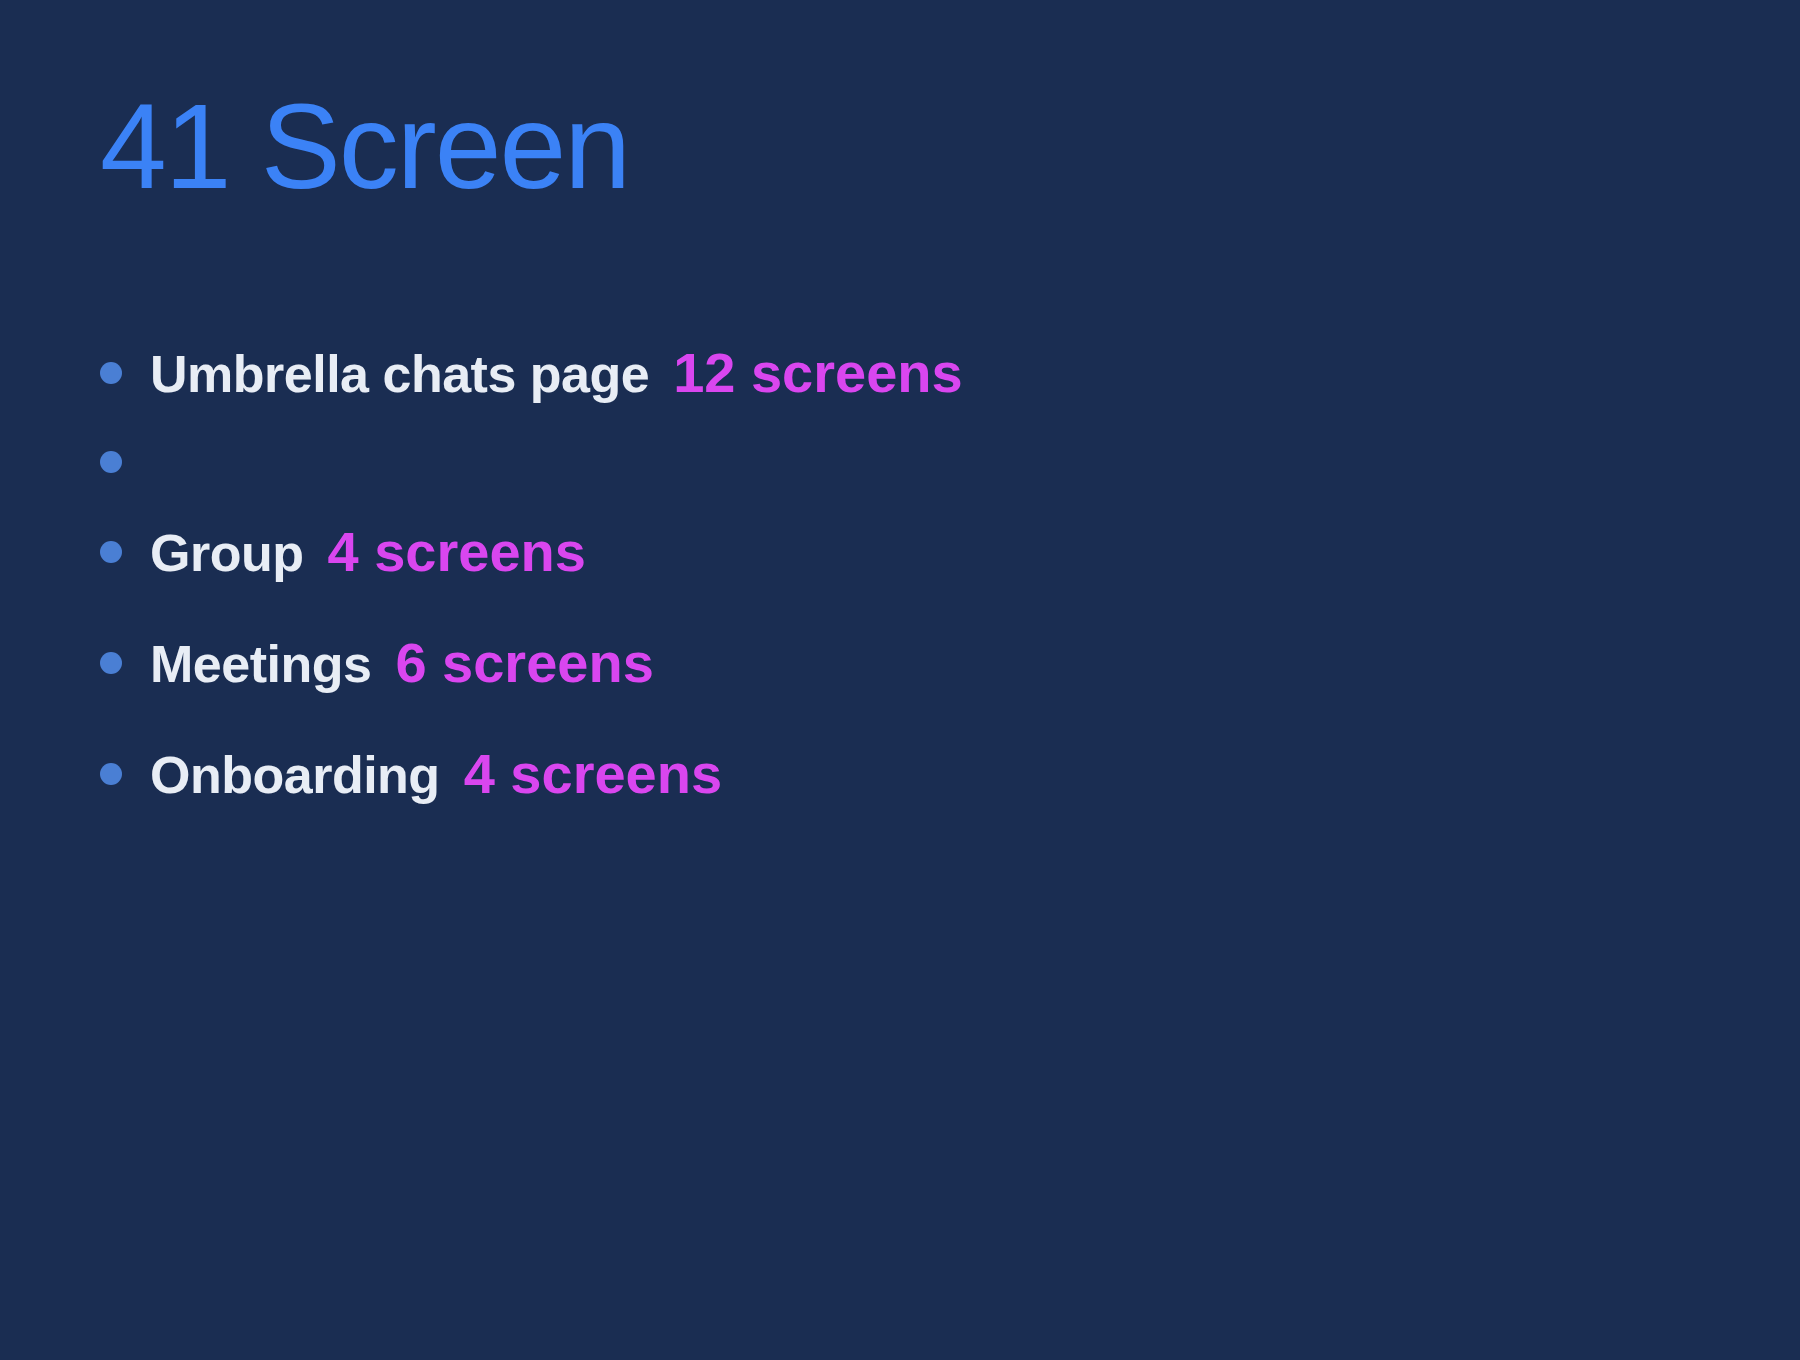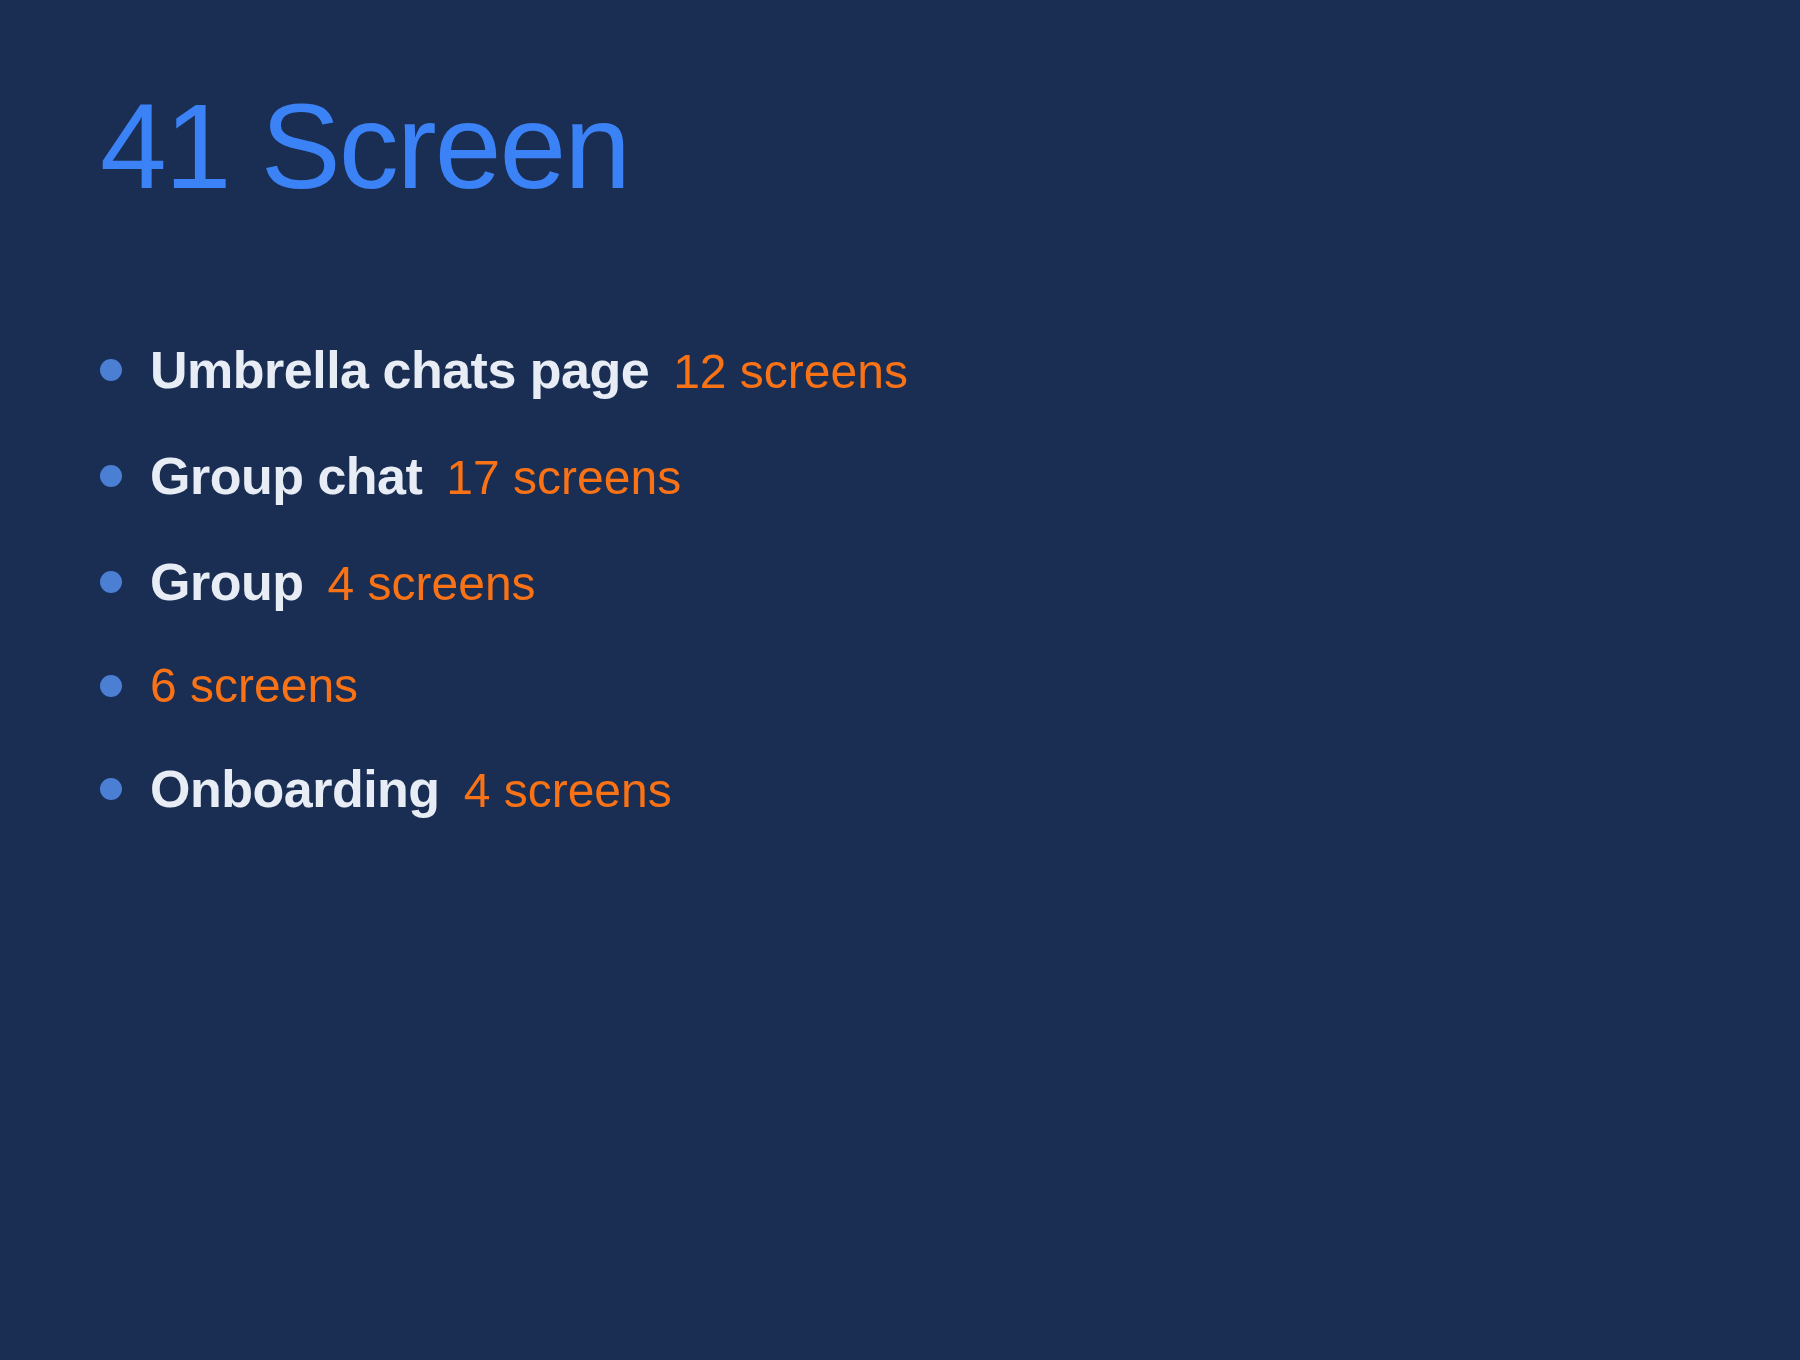--- a/index.html
+++ b/index.html
@@ -64,56 +64,53 @@
     }
 
     .item-label {
       font-size: 52px;
       font-weight: 700;
       color: #e8edf5;
       letter-spacing: -0.5px;
     }
 
     .item-count {
-      font-size: 48px;
-      font-weight: 400;
-      color: #f97316;
+      font-size: 56px;
+      font-weight: 700;
+      color: #d946ef;
     }
   </style>
 </head>
 <body>
 
 <div class="page-container">
   <h1 class="page-title">41 Screen</h1>
 
   <ul class="items-list" id="items-list">
   <li class="list-item">
       <span class="bullet"></span>
       <div class="item-content">
         <span class="item-label">Umbrella chats page</span>
         <span class="item-count">12 screens</span>
       </div>
     </li>
       <li class="list-item">
       <span class="bullet"></span>
-      <div class="item-content">
-        <span class="item-label">Group chat</span>
-        <span class="item-count">17 screens</span>
-      </div>
     </li>
       <li class="list-item">
       <span class="bullet"></span>
       <div class="item-content">
         <span class="item-label">Group</span>
         <span class="item-count">4 screens</span>
       </div>
     </li>
       <li class="list-item">
       <span class="bullet"></span>
       <div class="item-content">
+        <span class="item-label">Meetings</span>
         <span class="item-count">6 screens</span>
       </div>
     </li>
       <li class="list-item">
       <span class="bullet"></span>
       <div class="item-content">
         <span class="item-label">Onboarding</span>
         <span class="item-count">4 screens</span>
       </div>
     </li>

